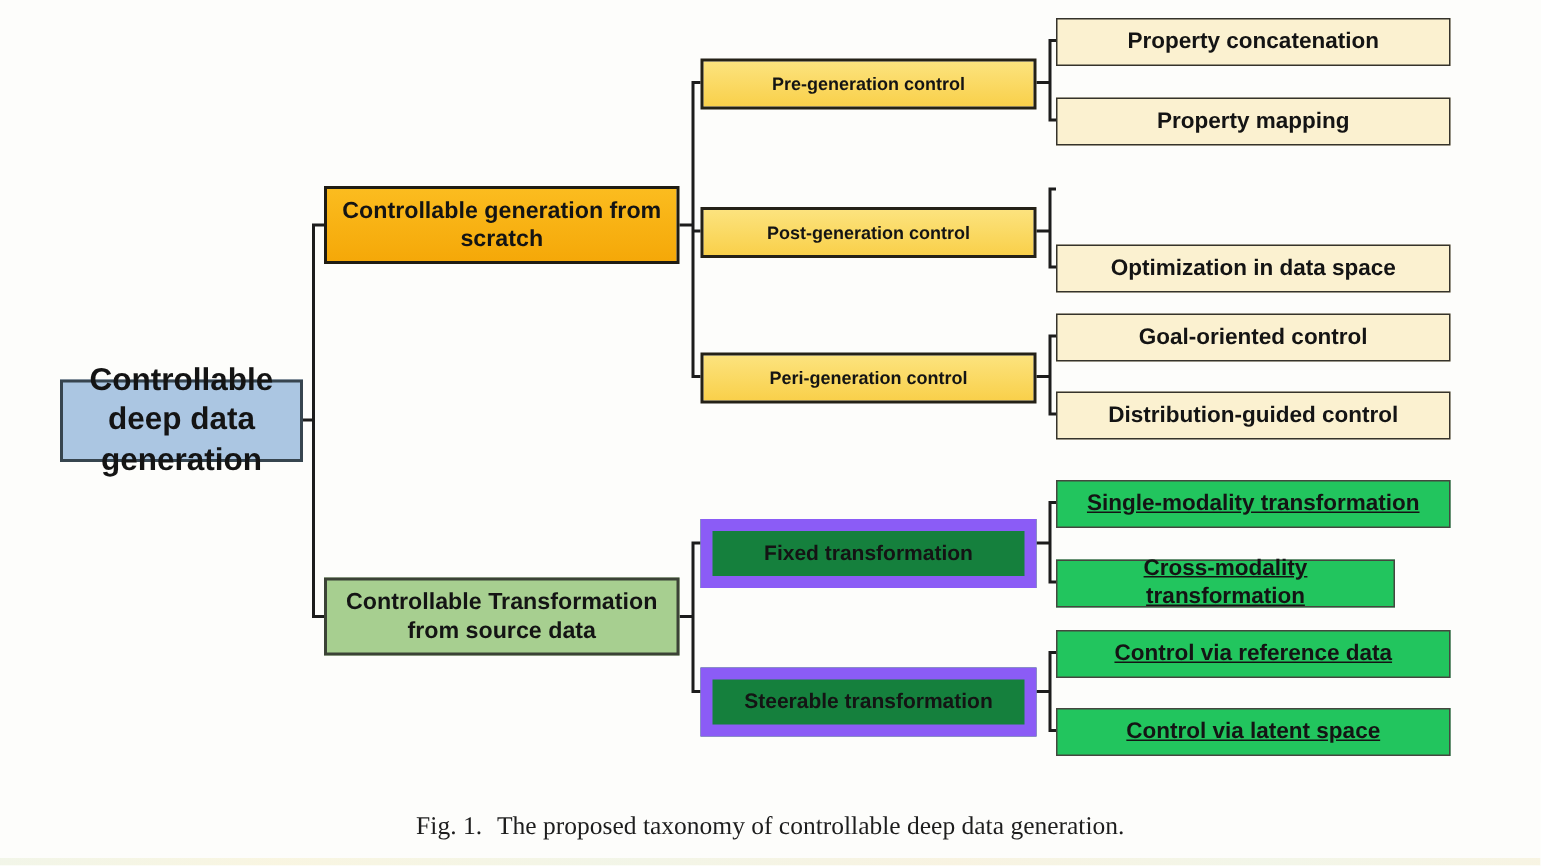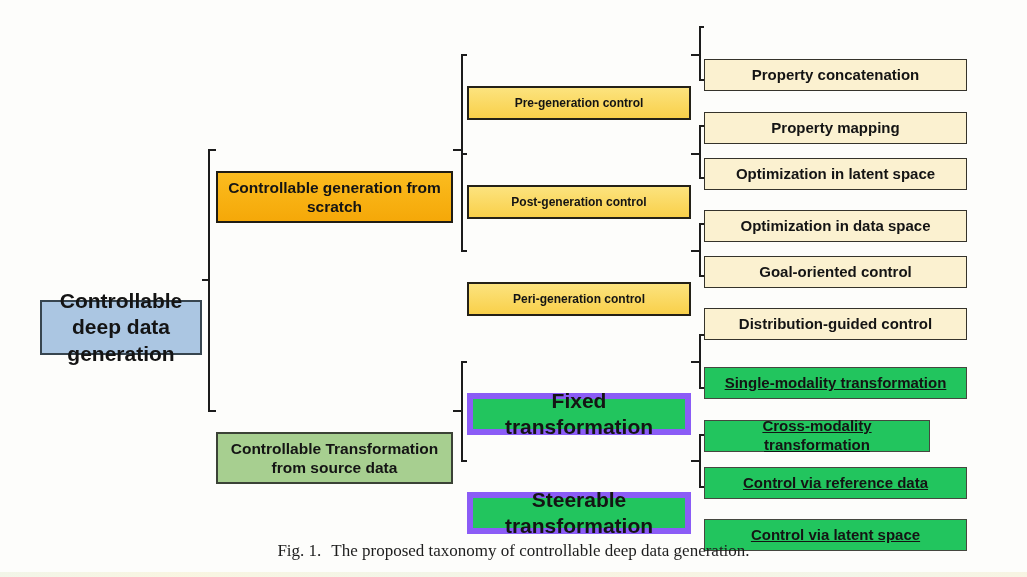--- a/index.html
+++ b/index.html
@@ -14,21 +14,20 @@
   .node{
     position:absolute;
     box-sizing:border-box;
     display:flex;align-items:center;justify-content:center;
     text-align:center;
     font-family:"Liberation Sans",sans-serif;
     font-weight:700;
     color:#141414;
     line-height:1.25;
     padding:15px 4px;
-    margin-top:47px;
   }
   .root{
     background:#abc6e2;
     border:2px solid #37454f;
     font-size:21px;
   }
   .orange{
     background:linear-gradient(180deg,#fbbc1f 0%,#f5a808 100%);
     border:2px solid #1f1c13;
     font-size:15.5px;
@@ -42,23 +41,23 @@
     background:#fbf1d0;
     border:1.8px solid #35332b;
     font-size:15px;
   }
   .green-parent{
     background:#a7cf90;
     border:2px solid #3b4236;
     font-size:15.5px;
   }
   .green-mid{
-    background:#22c55e;
-    border:6px solid #8b5cf6;
-    font-size:21px;
+    background:#15803d;
+    border:8px solid #8b5cf6;
+    font-size:14px;
   }
   .green-leaf{
     background:#22c55e;
     border:1.8px solid #45473f;
     font-size:15px;
     text-decoration:underline;
   }
   .caption{
     position:absolute;
     left:0;right:0;top:541px;
@@ -108,21 +107,20 @@
 
   <div class="node yellow" style="left:467px;top:39px;width:224px;height:32px">Pre-generation control</div>
   <div class="node yellow" style="left:467px;top:138px;width:224px;height:32px">Post-generation control</div>
   <div class="node yellow" style="left:467px;top:235px;width:224px;height:32px">Peri-generation control</div>
 
   <div class="node green-mid" style="left:467px;top:346px;width:224px;height:32px">Fixed transformation</div>
   <div class="node green-mid" style="left:467px;top:445px;width:224px;height:32px">Steerable transformation</div>
 
   <div class="node cream" style="left:704px;top:12px;width:263px;height:30px">Property concatenation</div>
   <div class="node cream" style="left:704px;top:65px;width:263px;height:30px">Property mapping</div>
-  <div class="node cream" style="left:704px;top:111px;width:263px;height:30px">Optimization in latent space</div>
   <div class="node cream" style="left:704px;top:163px;width:263px;height:30px">Optimization in data space</div>
   <div class="node cream" style="left:704px;top:209px;width:263px;height:30px">Goal-oriented control</div>
   <div class="node cream" style="left:704px;top:261px;width:263px;height:30px">Distribution-guided control</div>
 
   <div class="node green-leaf" style="left:704px;top:320px;width:263px;height:30px">Single-modality transformation</div>
   <div class="node green-leaf" style="left:704px;top:373px;width:226px;height:30px">Cross-modality transformation</div>
   <div class="node green-leaf" style="left:704px;top:420px;width:263px;height:30px">Control via reference data</div>
   <div class="node green-leaf" style="left:704px;top:472px;width:263px;height:30px">Control via latent space</div>
 
   <div class="caption">

